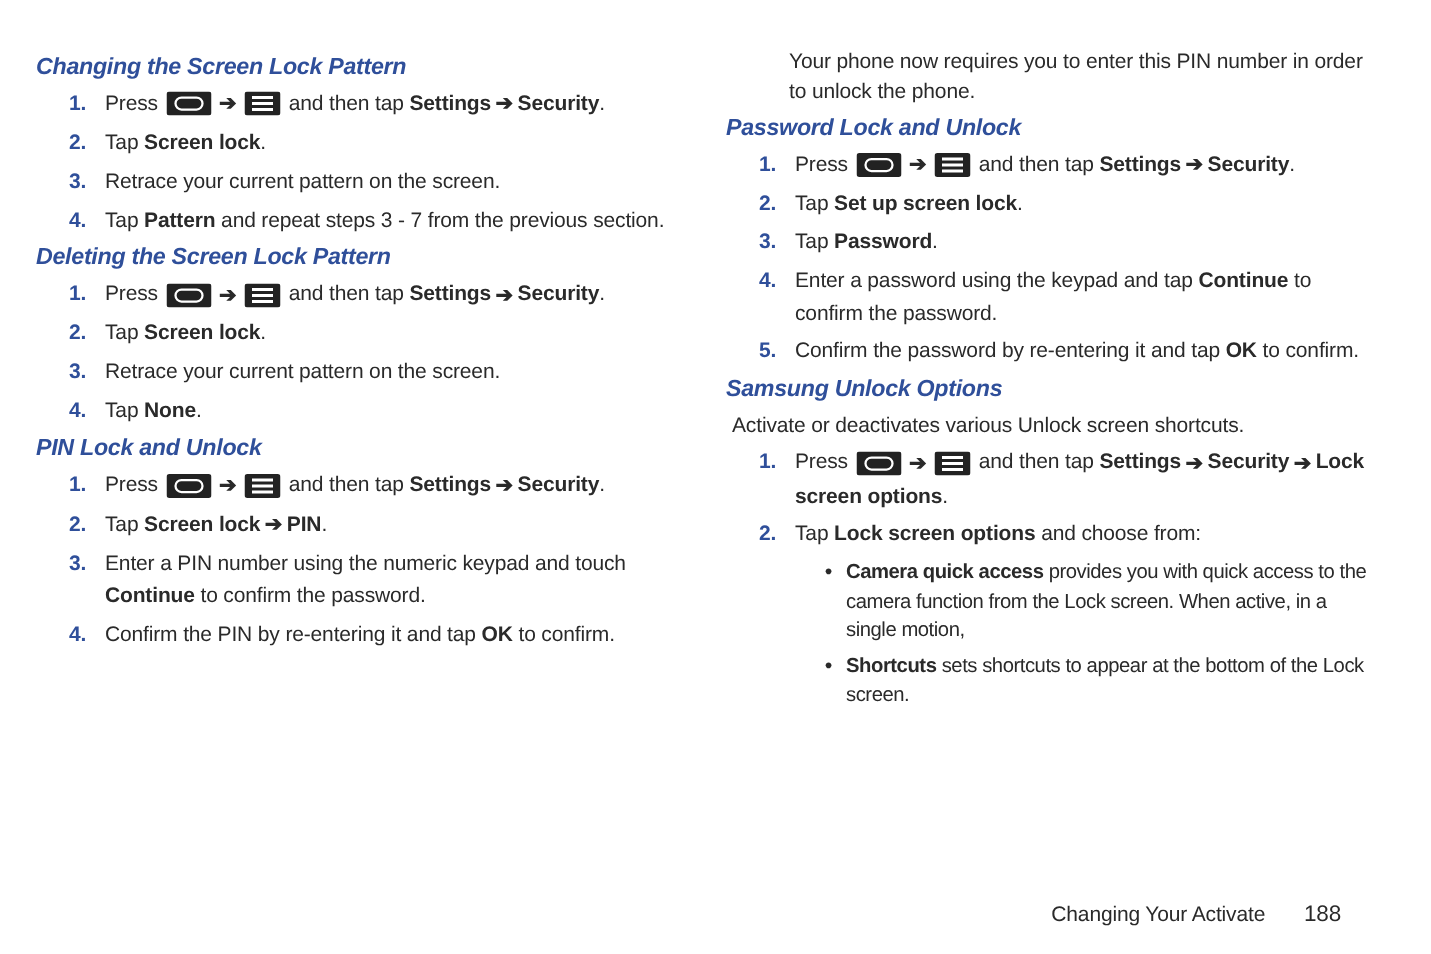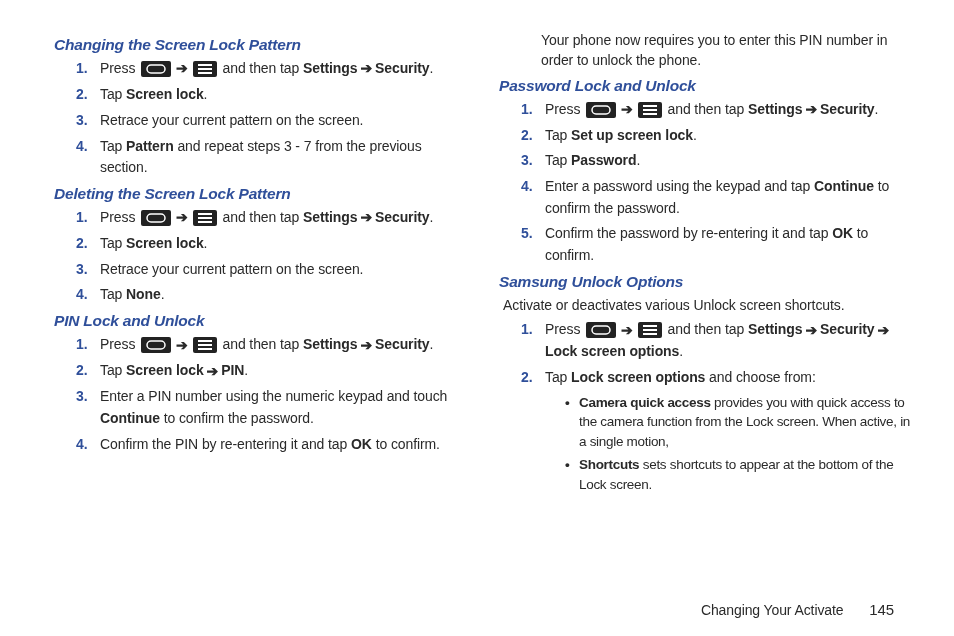--- a/index.html
+++ b/index.html
@@ -7,21 +7,21 @@
     padding: 0;
     font-family: Arial, Helvetica, sans-serif;
     background: #fff;
     color: #2a2a2a;
     width: 954px;
     height: 636px;
     overflow: hidden;
   }
   .page {
     display: flex;
-    padding: 30px 40px 10px 54px;
+    padding: 30px 40px 10px 24px;
     gap: 30px;
     box-sizing: border-box;
     width: 100%;
   }
   .col {
     flex: 1;
     min-width: 0;
   }
   .heading {
     color: #2f4f9a;
@@ -217,14 +217,14 @@
           <li><span class="bold">Camera quick access</span><span> provides you with quick access to the camera function from the Lock screen. When active, in a single motion,</span></li>
           <li><span class="bold">Shortcuts</span><span> sets shortcuts to appear at the bottom of the Lock screen.</span></li>
         </ul>
       </li>
     </ol>
   </div>
 </div>
 
 <div class="footer">
   <span>Changing Your Activate</span>
-  <span class="page-num">145</span>
+  <span class="page-num">188</span>
 </div>
 
 </body></html>

